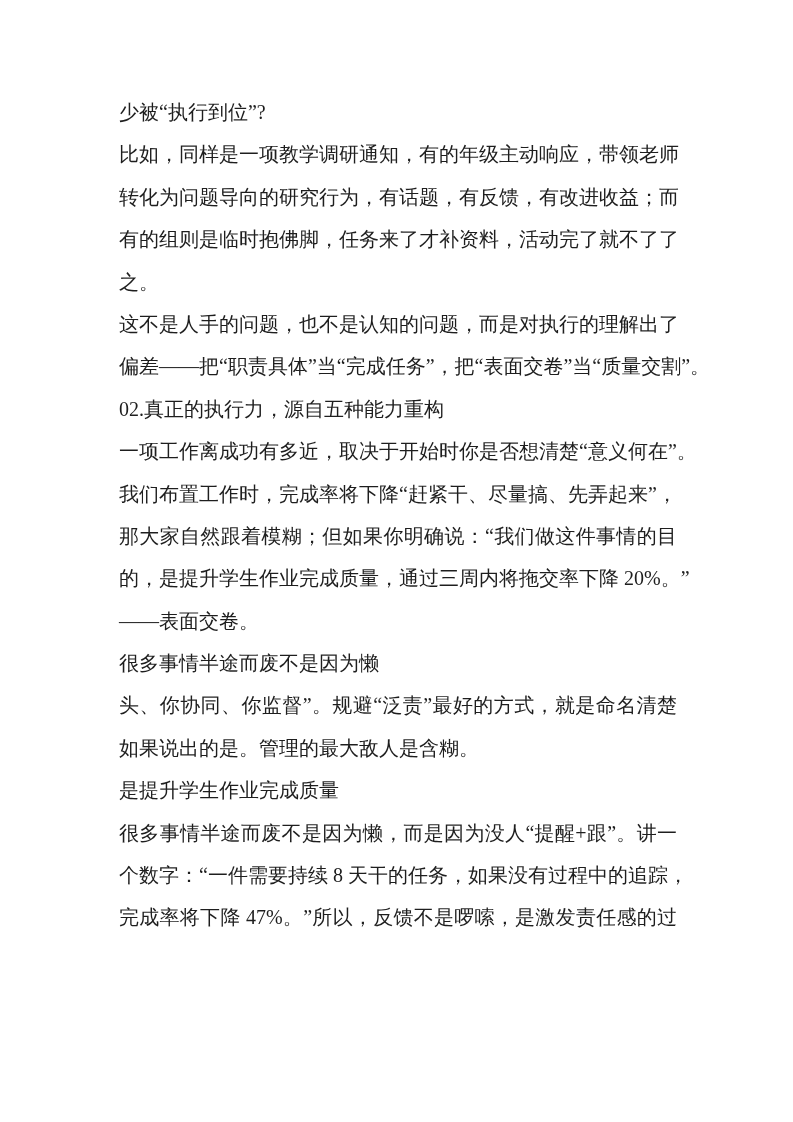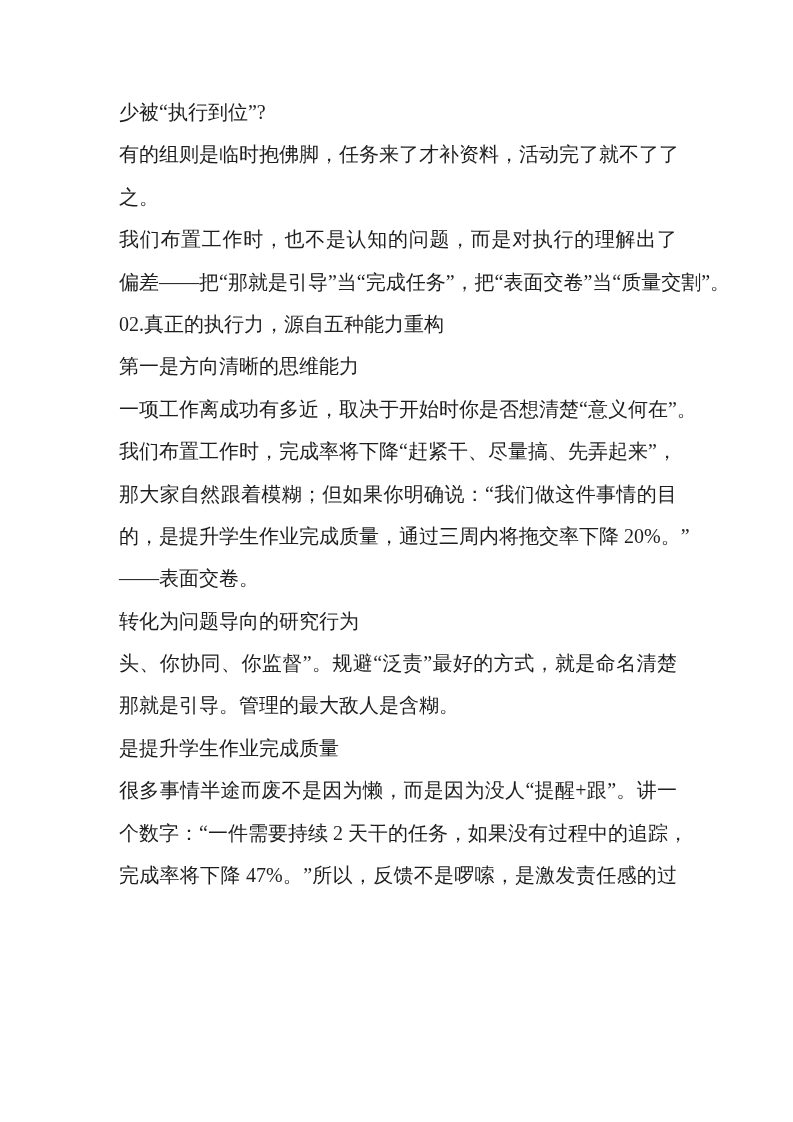--- a/index.html
+++ b/index.html
@@ -37,32 +37,33 @@
     text-align-last: justify;
     text-justify: inter-character;
   }
 </style>
 </head>
 <body>
 
 <div class="page">
   <div class="text-block">
     <div class="ln">少被“执行到位”?</div>
+    <div class="ln fill">比如，同样是一项教学调研通知，有的年级主动响应，带领老师</div>
+    <div class="ln fill">转化为问题导向的研究行为，有话题，有反馈，有改进收益；而</div>
     <div class="ln fill">有的组则是临时抱佛脚，任务来了才补资料，活动完了就不了了</div>
     <div class="ln">之。</div>
-    <div class="ln fill">我们布置工作时，也不是认知的问题，而是对执行的理解出了</div>
-    <div class="ln fill">偏差——把“那就是引导”当“完成任务”，把“表面交卷”当“质量交割”。</div>
+    <div class="ln fill">这不是人手的问题，也不是认知的问题，而是对执行的理解出了</div>
+    <div class="ln fill">偏差——把“职责具体”当“完成任务”，把“表面交卷”当“质量交割”。</div>
     <div class="ln">02.真正的执行力，源自五种能力重构</div>
-    <div class="ln">第一是方向清晰的思维能力</div>
     <div class="ln fill">一项工作离成功有多近，取决于开始时你是否想清楚“意义何在”。</div>
     <div class="ln fill">我们布置工作时，完成率将下降“赶紧干、尽量搞、先弄起来”，</div>
     <div class="ln fill">那大家自然跟着模糊；但如果你明确说：“我们做这件事情的目</div>
     <div class="ln fill">的，是提升学生作业完成质量，通过三周内将拖交率下降 20%。”</div>
     <div class="ln">——表面交卷。</div>
-    <div class="ln">转化为问题导向的研究行为</div>
+    <div class="ln">很多事情半途而废不是因为懒</div>
     <div class="ln fill">头、你协同、你监督”。规避“泛责”最好的方式，就是命名清楚</div>
-    <div class="ln">那就是引导。管理的最大敌人是含糊。</div>
+    <div class="ln">如果说出的是。管理的最大敌人是含糊。</div>
     <div class="ln">是提升学生作业完成质量</div>
     <div class="ln fill">很多事情半途而废不是因为懒，而是因为没人“提醒+跟”。讲一</div>
-    <div class="ln fill">个数字：“一件需要持续 2 天干的任务，如果没有过程中的追踪，</div>
+    <div class="ln fill">个数字：“一件需要持续 8 天干的任务，如果没有过程中的追踪，</div>
     <div class="ln fill">完成率将下降 47%。”所以，反馈不是啰嗦，是激发责任感的过</div>
   </div>
 </div>
 
 </body></html>

